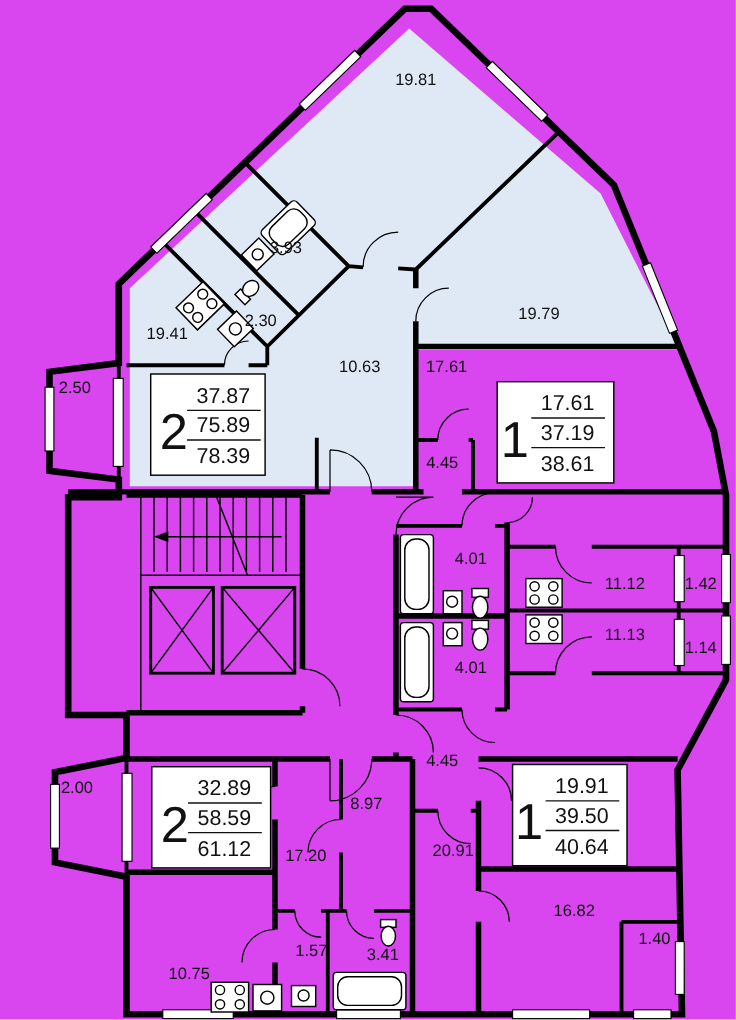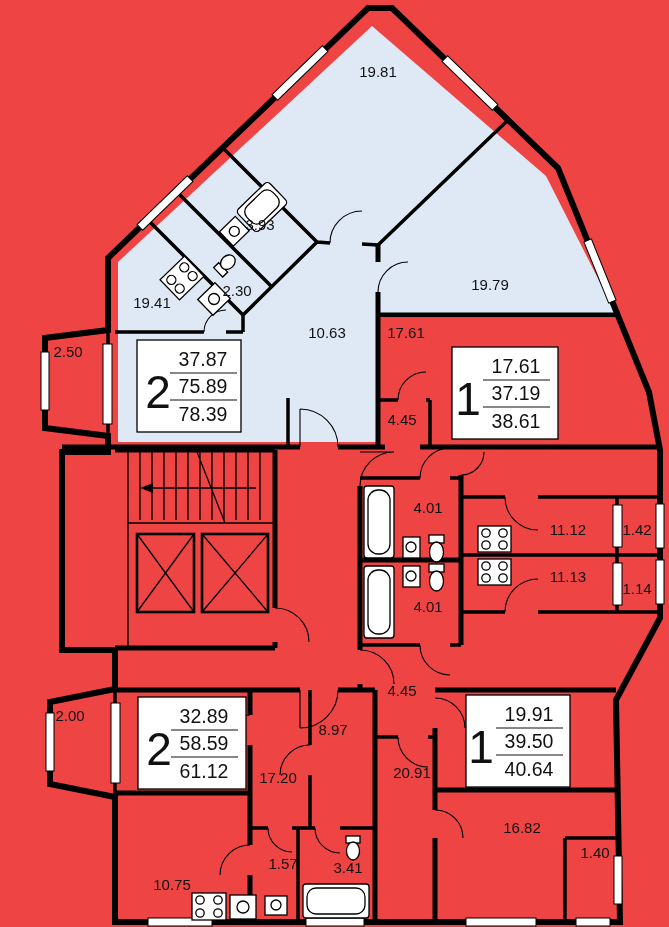--- a/index.html
+++ b/index.html
@@ -1,16 +1,16 @@
 <!DOCTYPE html>
 <html><head>
 <meta charset="utf-8">
 <style>
   html,body{margin:0;padding:0;background:#fff}
-  .plan-wrap{width:669px;height:927px;position:relative;background:#ef4444;overflow:hidden}
+  .plan-wrap{width:669px;height:927px;position:relative;background:#d946ef;overflow:hidden}
   svg{display:block}
   .outline{fill:none;stroke:#000;stroke-width:6;stroke-linejoin:miter}
   .wall{fill:none;stroke:#000;stroke-width:5}
   .part{fill:none;stroke:#000;stroke-width:3.5}
   .thin{fill:none;stroke:#000;stroke-width:1.3}
   .arc{fill:none;stroke:#000;stroke-width:1.1}
   .fx{fill:#fff;stroke:#000;stroke-width:1.3}
   .win{fill:#fff;stroke:#000;stroke-width:1}
   .box{fill:#fff;stroke:#000;stroke-width:1.3}
   text{font-family:"Liberation Sans",sans-serif;fill:#111}

